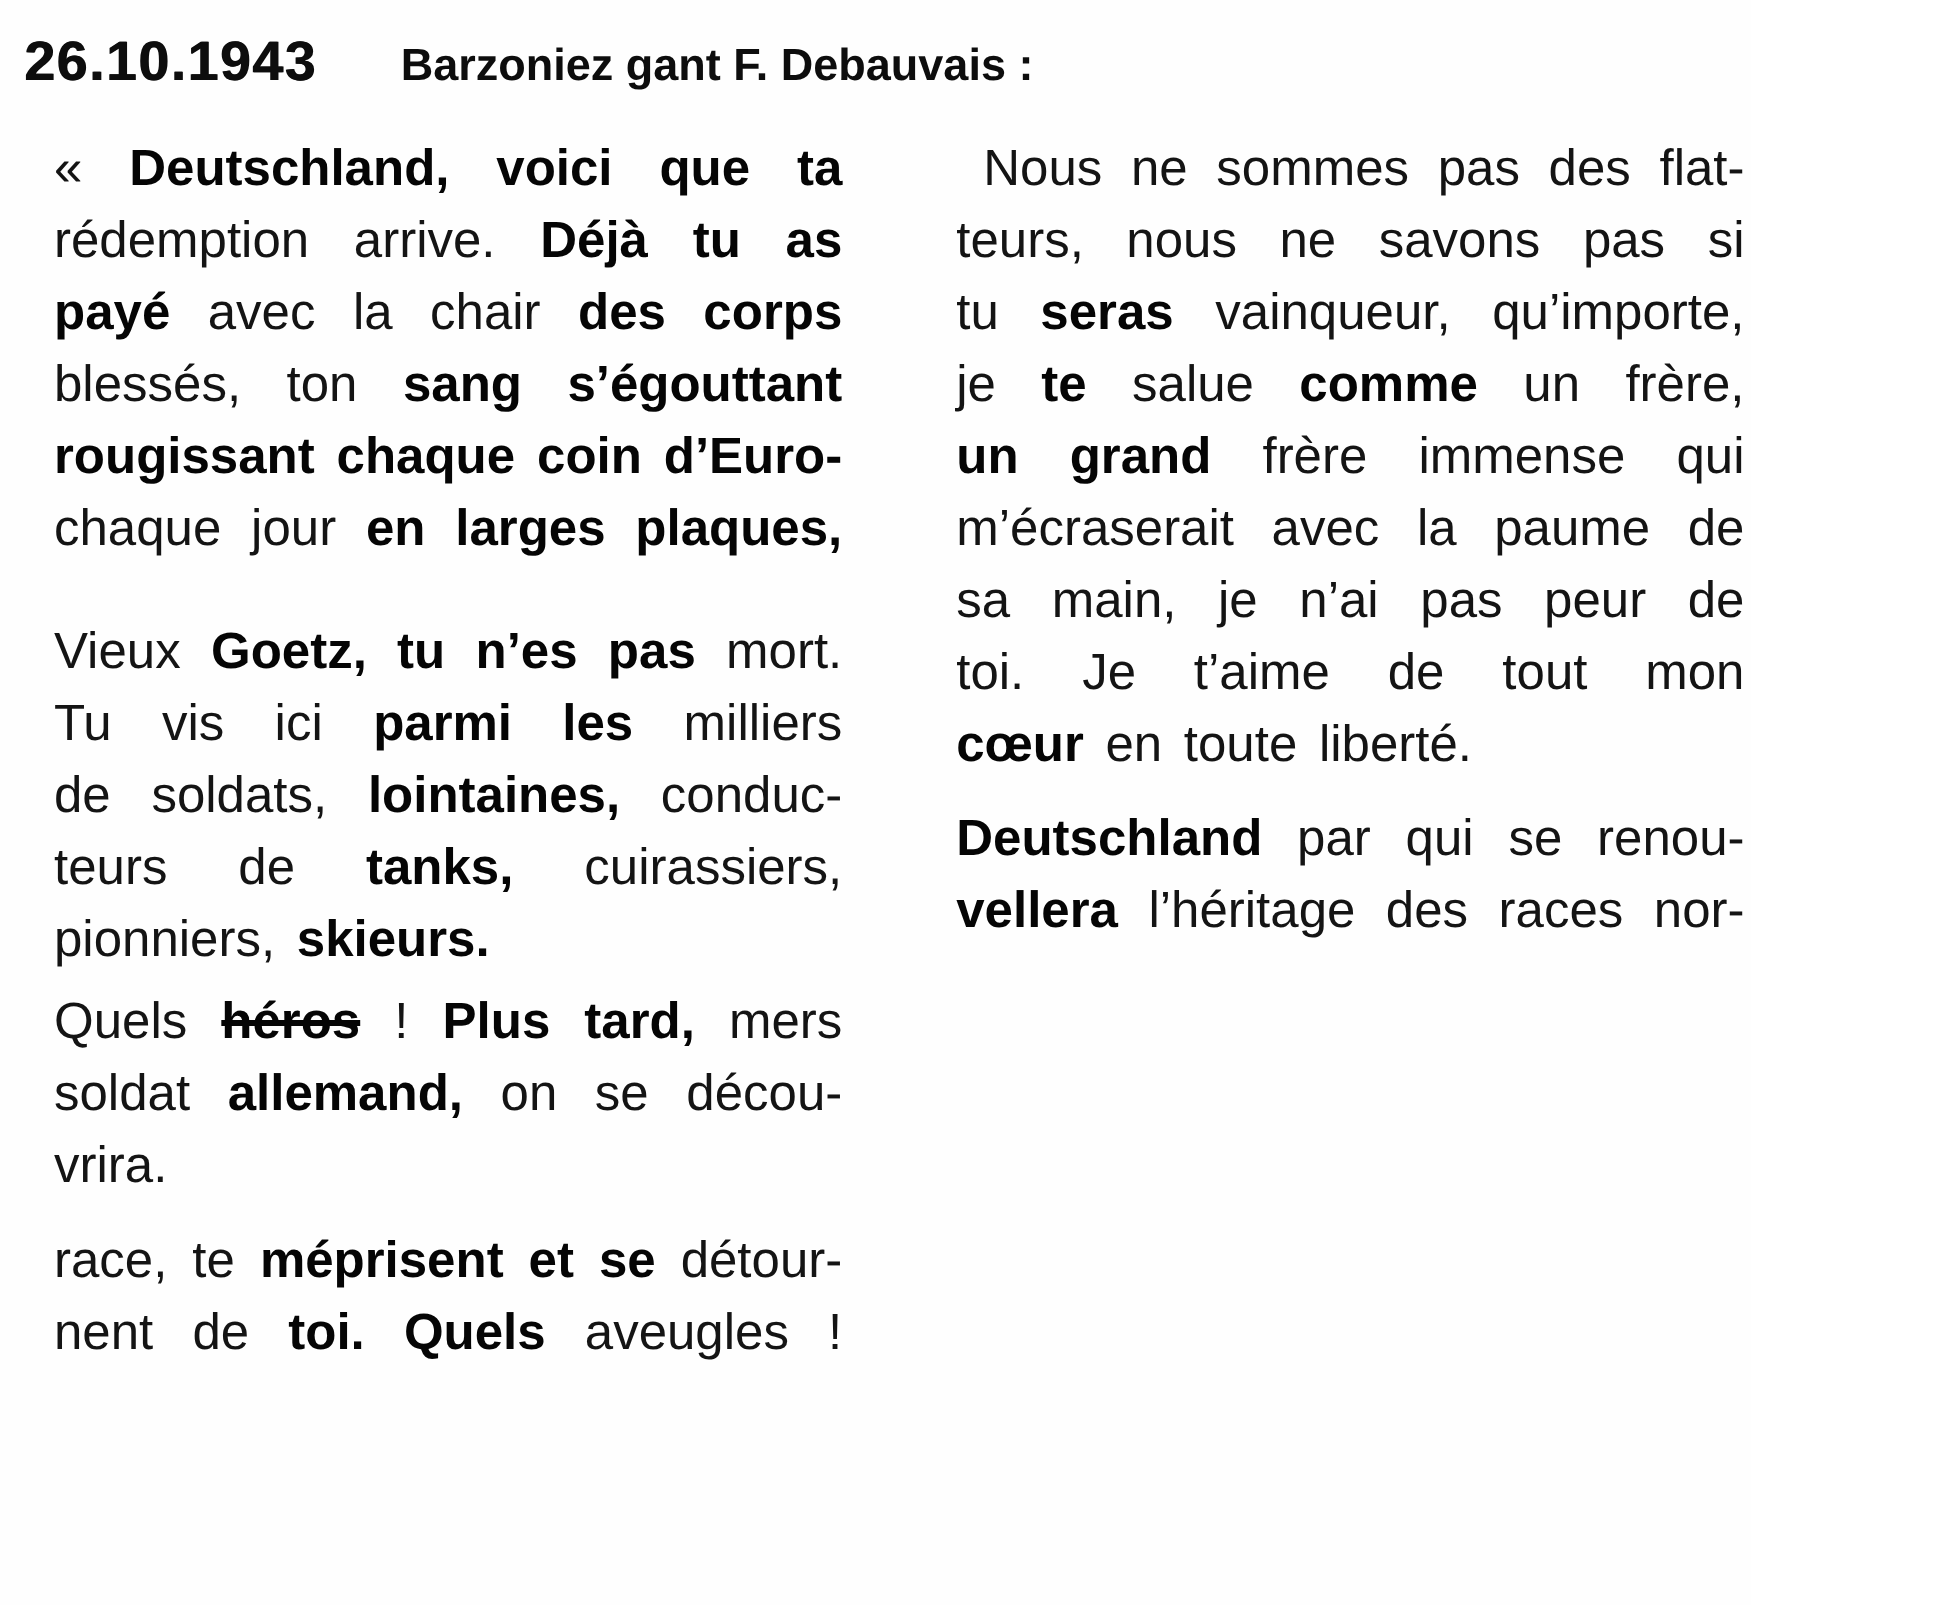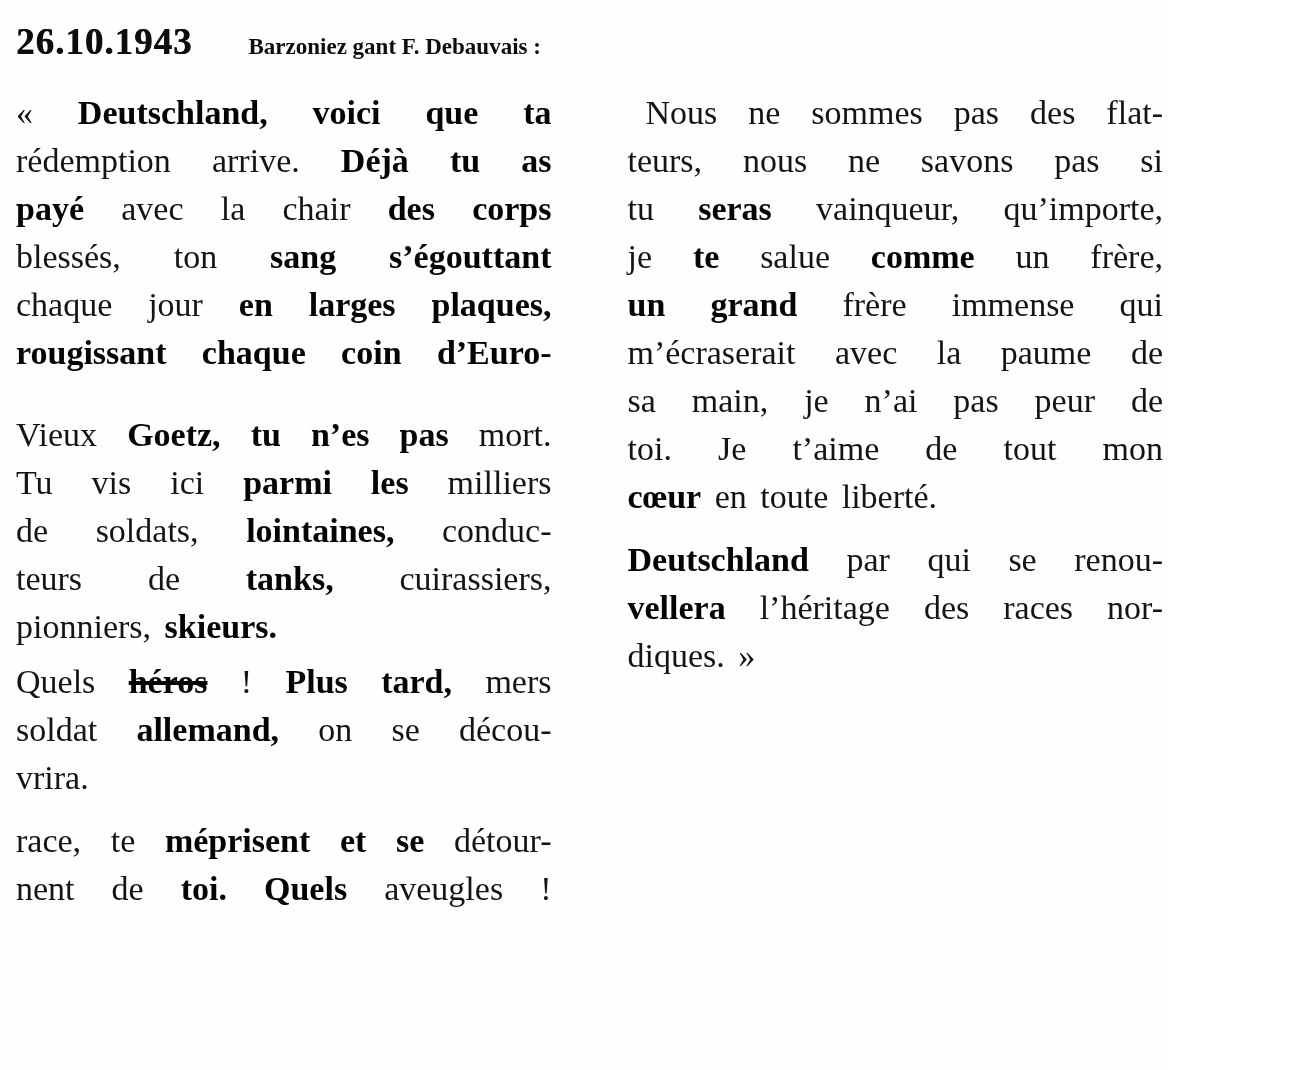--- a/index.html
+++ b/index.html
@@ -6,47 +6,48 @@
     margin: 0;
     padding: 0;
     overflow: hidden;
     background: #ffffff;
   }
   .page {
     position: relative;
     width: 1167px;
     height: 1070px;
     background: #fefefe;
-    font-family: Liberation Serif, serif;
+    font-family: Liberation Sans, sans-serif;
     color: #141414;
     box-sizing: border-box;
     padding: 20px 4px 0 16px;
   }
   .header {
     display: flex;
     align-items: baseline;
     white-space: nowrap;
   }
   .date {
     font-size: 37px;
     font-weight: 700;
     letter-spacing: 1px;
     text-shadow: 0.6px 0 0 currentColor;
     color: #0d0d0d;
   }
   .title {
-    font-size: 23px;
+    font-size: 30px;
     font-weight: 700;
     margin-left: 56px;
     color: #0d0d0d;
   }
   .columns {
     display: flex;
     gap: 76px;
     margin-top: 26px;
+    margin-left: 20px;
   }
   .col {
     width: 596px;
     font-size: 34px;
     line-height: 48px;
   }
   .para { margin-top: 12px; }
   .para:first-child { margin-top: 0; }
   .para.gap-lg { margin-top: 34px; }
   .para.gap-sm { margin-top: 7px; }
@@ -78,22 +79,22 @@
     <span class="date">26.10.1943</span>
     <span class="title">Barzoniez gant F. Debauvais :</span>
   </div>
   <div class="columns">
     <div class="col" id="col-left">
         <div class="para">
           <div class="line"><span>« </span><span class="b">Deutschland, voici que ta</span></div>
           <div class="line"><span>rédemption arrive. </span><span class="b">Déjà tu as</span></div>
           <div class="line"><span class="b">payé</span><span> avec la chair </span><span class="b">des corps</span></div>
           <div class="line"><span>blessés, ton </span><span class="b">sang s’égouttant</span></div>
+          <div class="line"><span class="b">rougissant chaque coin d’Euro-</span></div>
           <div class="line"><span>chaque jour </span><span class="b">en larges plaques,</span></div>
-          <div class="line"><span class="b">rougissant chaque coin d’Euro-</span></div>
         </div>
         <div class="para gap-lg">
           <div class="line"><span>Vieux </span><span class="b">Goetz, tu n’es pas</span><span> mort.</span></div>
           <div class="line"><span>Tu vis ici </span><span class="b">parmi les</span><span> milliers</span></div>
           <div class="line"><span>de soldats, </span><span class="b">lointaines,</span><span> conduc-</span></div>
           <div class="line"><span>teurs de </span><span class="b">tanks,</span><span> cuirassiers,</span></div>
           <div class="line last"><span>pionniers, </span><span class="b">skieurs.</span></div>
         </div>
         <div class="para gap-sm">
           <div class="line"><span>Quels </span><span class="b strike">héros</span><span> ! </span><span class="b">Plus tard,</span><span> mers</span></div>
@@ -113,17 +114,16 @@
           <div class="line"><span>je </span><span class="b">te</span><span> salue </span><span class="b">comme</span><span> un frère,</span></div>
           <div class="line"><span class="b">un grand</span><span> frère immense qui</span></div>
           <div class="line"><span>m’écraserait avec la paume de</span></div>
           <div class="line"><span>sa main, je n’ai pas peur de</span></div>
           <div class="line"><span>toi. Je t’aime de tout mon</span></div>
           <div class="line last"><span class="b">cœur</span><span> en toute liberté.</span></div>
         </div>
         <div class="para gap-md">
           <div class="line"><span class="b">Deutschland</span><span> par qui se renou-</span></div>
           <div class="line"><span class="b">vellera</span><span> l’héritage des races nor-</span></div>
-          <div class="line last"><span>diques. »</span></div>
         </div>
       </div>
   </div>
 </div>
 
 </body></html>

